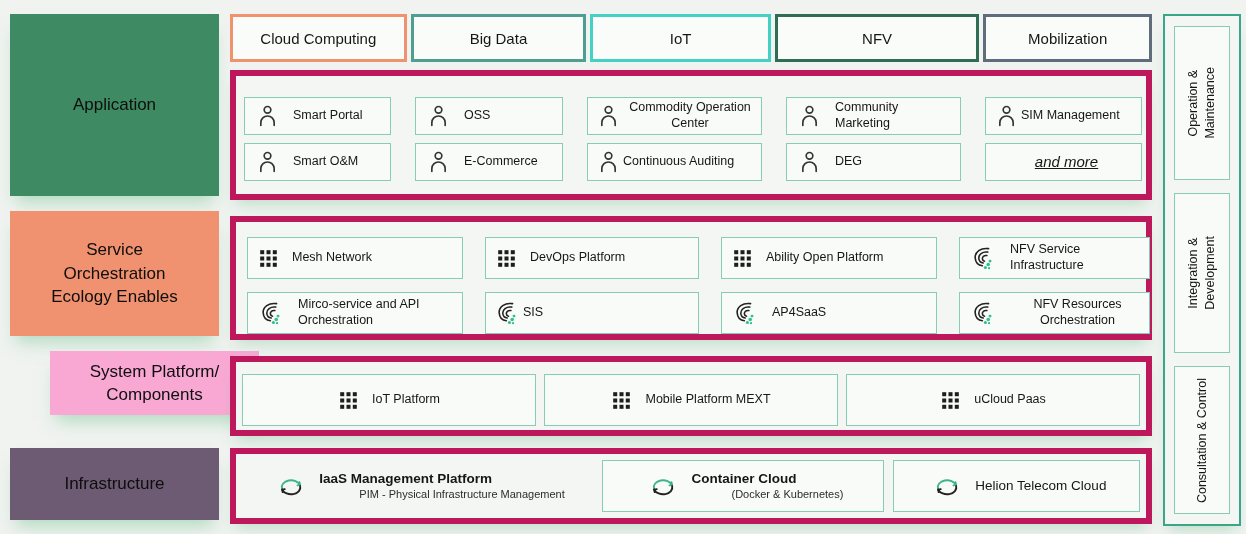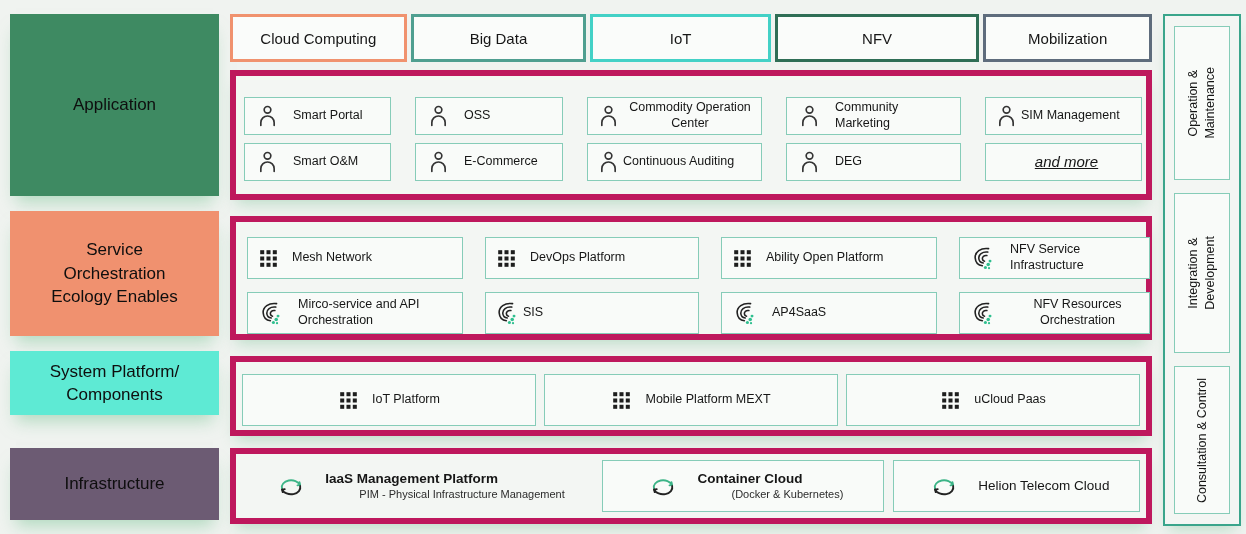--- a/index.html
+++ b/index.html
@@ -73,21 +73,21 @@
   .svc-grid .item { height: 42px; }
 
   .sys-row { display: flex; gap: 8px; padding: 12px 6px; height: 100%; }
   .sys-row .item { flex: 1; height: 52px; justify-content: center; padding-left: 4px; }
 
   .infra-row { display: flex; gap: 9px; padding: 10px 6px; height: 100%; align-items: center; }
   .infra-item { height: 52px; justify-content: center; gap: 12px; }
   .infra-plain { border: none; background: transparent; width: 358px; }
   .infra-box1 { width: 287px; } .infra-box2 { width: 252px; }
   .infra-text { text-align: left; }
-  .infra-title { display: block; font-size: 13.5px; font-weight: bold; margin-left: 6px; }
+  .infra-title { display: block; font-size: 13.5px; font-weight: bold; }
   .plain-title .infra-title { font-weight: normal; }
   .infra-sub { display: block; font-size: 11px; color: #2c2c2c; padding-left: 40px; }
 
   
   .sidebar {
     position: absolute; left: 1163px; top: 14px; width: 78px; height: 512px;
     border: 2px solid #3aa58b; background: #f3f6f3;
     display: flex; flex-direction: column; gap: 13px; padding: 10px 9px;
     box-shadow: 0 10px 14px -6px rgba(126,196,152,.45);
   }
@@ -158,21 +158,21 @@
 <div class="canvas">
 
   <div class="layer layer-0" style="background-color: rgb(62, 138, 98);">
     <span>Application</span>
   </div>
   <div class="layer layer-1" style="background-color: rgb(240, 145, 111);">
     <span>Service</span>
     <span>Orchestration</span>
     <span>Ecology Enables</span>
   </div>
-  <div class="layer layer-2" style="background-color: #5eead4;">
+  <div class="layer layer-2" style="background-color: #f9a8d4; margin-left: 40px;">
     <span>System Platform/</span>
     <span>Components</span>
   </div>
   <div class="layer layer-3" style="background-color: rgb(108, 91, 115);">
     <span>Infrastructure</span>
   </div>
 
   <div class="main">
 
     <div class="chips">

